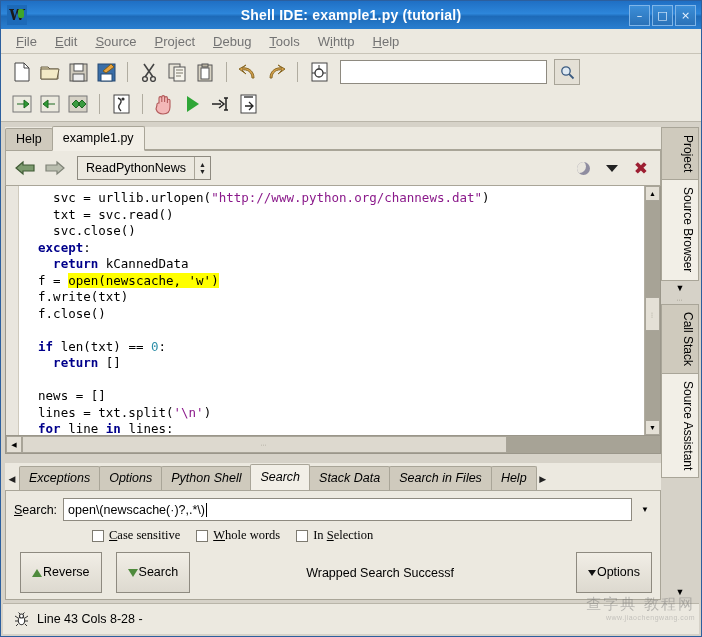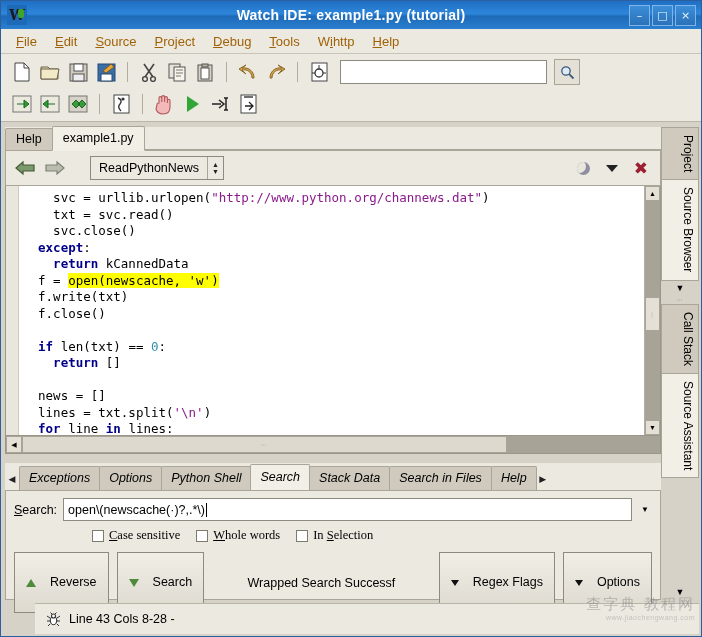--- a/index.html
+++ b/index.html
@@ -79,21 +79,21 @@
   .menubar {
     height: 24px;
     background: #ece9e0;
     border-bottom: 1px solid #c8c4b8;
     display: flex; align-items: center;
     padding-left: 6px;
   }
   .menu-item {
     padding: 2px 9px;
     font-size: 13px;
-    color: #a16207;
+    color: #737373;
     white-space: nowrap;
   }
   .menu-item u { text-decoration: underline; }
 
   
   .toolbars {
     background: #ece9e0;
     border-bottom: 1px solid #b9b5a9;
     padding: 2px 0 1px 0;
   }
@@ -171,21 +171,21 @@
     border-top: none;
     display: flex; align-items: center;
     padding: 0 6px;
     gap: 4px;
   }
   .navbtn {
     width: 26px; height: 24px;
     display: flex; align-items: center; justify-content: center;
   }
   .symbol-combo {
-    margin-left: 18px;
+    margin-left: 5px;
     height: 22px;
     display: flex; align-items: stretch;
     border: 1px solid #8e8a80;
     background: #ece9e0;
   }
   .symbol-combo .sc-text {
     padding: 2px 8px 0 8px;
     font-size: 12.5px;
     line-height: 19px;
     background: #ece9e0;
@@ -397,25 +397,26 @@
   }
   .cb-item { display: flex; align-items: center; gap: 5px; margin-right: 10px; }
   .btn-row {
     display: flex; align-items: center;
     gap: 8px;
     margin-top: 9px;
   }
   .btn {
     border: 1px solid #8e8a80;
     background: linear-gradient(to bottom,#f1eee6,#ddd9cf);
-    padding: 22px 11px;
+    padding: 12px 11px;
     font-size: 12.5px;
-    display: flex; align-items: center; gap: 14px;
+    display: flex; align-items: center; gap: 1px;
     line-height: 15px;
     white-space: nowrap;
+    margin-left: 6px;
   }
   .arrow-up-g {
     width: 0; height: 0;
     border-left: 5px solid transparent;
     border-right: 5px solid transparent;
     border-bottom: 8px solid #4e8a3c;
     position: relative;
   }
   .arrow-dn-g {
     width: 0; height: 0;
@@ -472,21 +473,20 @@
   
   .statusbar {
     position: absolute;
     left: 2px; right: 2px; bottom: 2px;
     height: 30px;
     background: #ece9e0;
     border-top: 1px solid #b9b5a9;
     display: flex; align-items: center;
     padding-left: 10px;
     gap: 8px;
-    margin-left: 32px;
   }
   .status-text { font-size: 12.5px; }
   .bug-icon {
     width: 16px; height: 16px;
     display: flex; align-items: center; justify-content: center;
     font-size: 13px;
   }
   .watermark {
     position: absolute;
     right: 6px; bottom: 15px;
@@ -512,21 +512,21 @@
 </head>
 <body>
 
 <div class="app">
 
   <div class="titlebar">
     <div class="win-icon">
       <span class="wglyph">W</span>
         <span class="dot"></span>
     </div>
-    <div class="title-text">Watch IDE: example1.py (tutorial)</div>
+    <div class="title-text">Shell IDE: example1.py (tutorial)</div>
     <div class="win-btns">
       <div class="win-btn">–</div>
       <div class="win-btn">□</div>
       <div class="win-btn">×</div>
     </div>
   </div>
 
   <div class="menubar">
     <div class="menu-item"><u>F</u><span>ile</span></div>
     <div class="menu-item"><u>E</u><span>dit</span></div>
@@ -768,24 +768,20 @@
           <span class="arrow-up-g"></span>
           <span>Reverse</span>
         </div>
         <div class="btn">
           <span class="arrow-dn-g"></span>
           <span>Search</span>
         </div>
         <div class="status-msg">Wrapped Search Successf</div>
         <div class="btn">
           <span class="tri-dn-sm"></span>
-          <span>Regex Flags</span>
-        </div>
-        <div class="btn">
-          <span class="tri-dn-sm"></span>
           <span>Options</span>
         </div>
       </div>
     </div>
   </div>
 
   <div class="rdock">
     <div class="vtab">Project</div>
     <div class="vtab inactive">Source Browser</div>
     <div class="rdock-arrow">▼</div>

